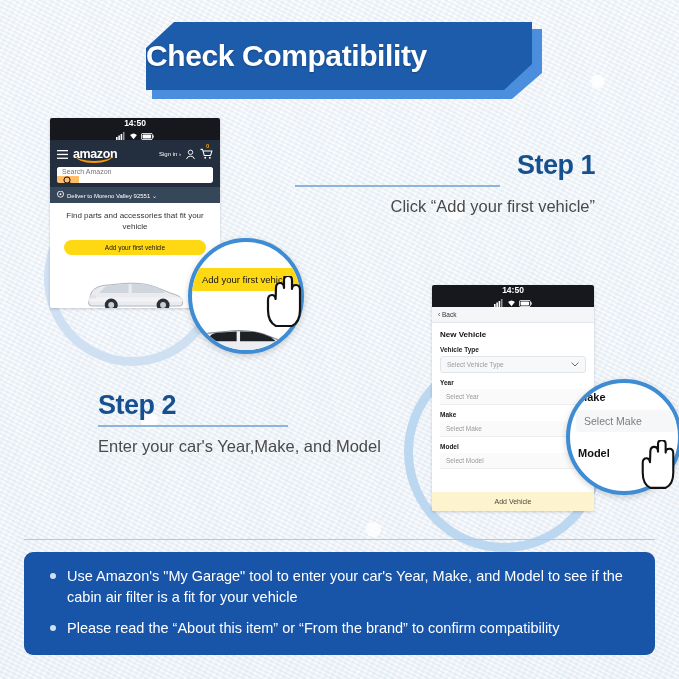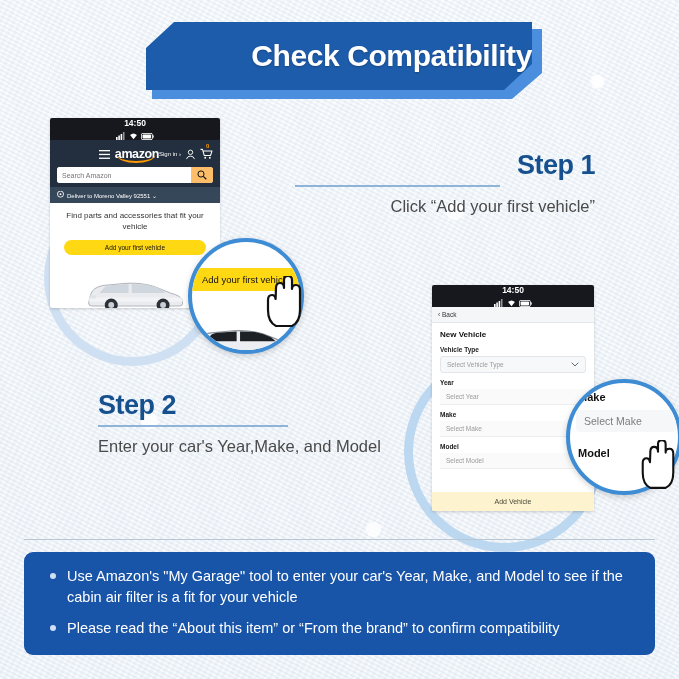--- a/index.html
+++ b/index.html
@@ -28,50 +28,50 @@
   #banner-wrap{position:absolute;left:146px;top:22px;width:390px;height:72px;}
   .banner-shadow{
     position:absolute;left:6px;top:7px;width:390px;height:70px;
     background:#4b8ede;
     clip-path:polygon(30px 0,100% 0,100% 44px,360px 100%,0 100%,0 28px);
   }
   .banner-main{
     position:absolute;left:0;top:0;width:386px;height:68px;
     background:#1d5cab;
     clip-path:polygon(28px 0,100% 0,100% 42px,358px 100%,0 100%,0 26px);
-    display:flex;align-items:center;justify-content:flex-end;
+    display:flex;align-items:center;justify-content:flex-start;
   }
   .banner-main span{
     color:#ffffff;font-size:30px;font-weight:bold;letter-spacing:-.4px;
     text-shadow:0 1px 2px rgba(0,0,0,.25);
   }
   
   .ring-soft{position:absolute;border-radius:50%;border:9px solid #cfe0f2;}
   #ring-1{left:44px;top:190px;width:158px;height:158px;}
   #ring-2{left:404px;top:352px;width:182px;height:182px;border-color:#bcd7f0;}
   
   #phone1{
     position:absolute;left:50px;top:118px;width:170px;height:190px;
     background:#fff;overflow:hidden;box-shadow:0 1px 3px rgba(0,0,0,.18);
     border-radius:2px;
   }
   .statusbar{height:22px;background:#16181d;display:flex;align-items:center;
     justify-content:space-between;padding:0 12px;color:#fff;font-size:8.5px;font-weight:bold;flex-direction:column;}
   .sb-right{display:flex;align-items:center;gap:3px;}
   .amz-bar{background:#232f3e;padding:5px 7px 4px;}
-  .amz-row{display:flex;align-items:center;justify-content:flex-end;}
+  .amz-row{display:flex;align-items:center;justify-content:space-between;}
   .amz-left{display:flex;align-items:center;gap:5px;}
   .amz-logo{color:#fff;font-size:12.5px;font-weight:bold;letter-spacing:-.4px;position:relative;}
   .amz-smile{position:absolute;left:2px;bottom:-2px;width:38px;height:6px;
     border-bottom:2px solid #f90;border-radius:0 0 50% 50%/0 0 100% 100%;}
   .signin{color:#fff;font-size:6px;}
   .amz-right{display:flex;align-items:center;gap:4px;}
   .cart{position:relative;color:#fff;}
   .cart-badge{position:absolute;top:-2px;left:6px;color:#f90;font-size:6px;font-weight:bold;}
-  .searchrow{display:flex;margin-top:4px;height:16px;border-radius:3px;overflow:hidden;background:#fff;}
+  .searchrow{display:flex;margin-top:4px;height:16px;border-radius:3px;overflow:hidden;background:#fff;flex-direction:column;}
   .searchrow input{flex:1;border:0;outline:0;font-size:7px;padding-left:5px;color:#888;
     font-family:"Liberation Sans",sans-serif;background:#fff;}
   .searchbtn{width:22px;background:#febd69;display:flex;align-items:center;justify-content:center;}
   .deliverbar{background:#37475a;color:#fff;font-size:6px;padding:4px 7px;display:flex;align-items:center;gap:3px;}
   .garage{padding:8px 8px 0;text-align:center;}
   .garage h3{margin:4px 0 5px;color:#e6a817;font-size:15px;font-weight:bold;}
   .garage p{margin:0;color:#333;font-size:8px;line-height:1.35;}
   .addbtn{margin:7px 6px 0;background:#ffd814;border-radius:9px;font-size:6.5px;
     color:#111;text-align:center;padding:4px 0;}
   

